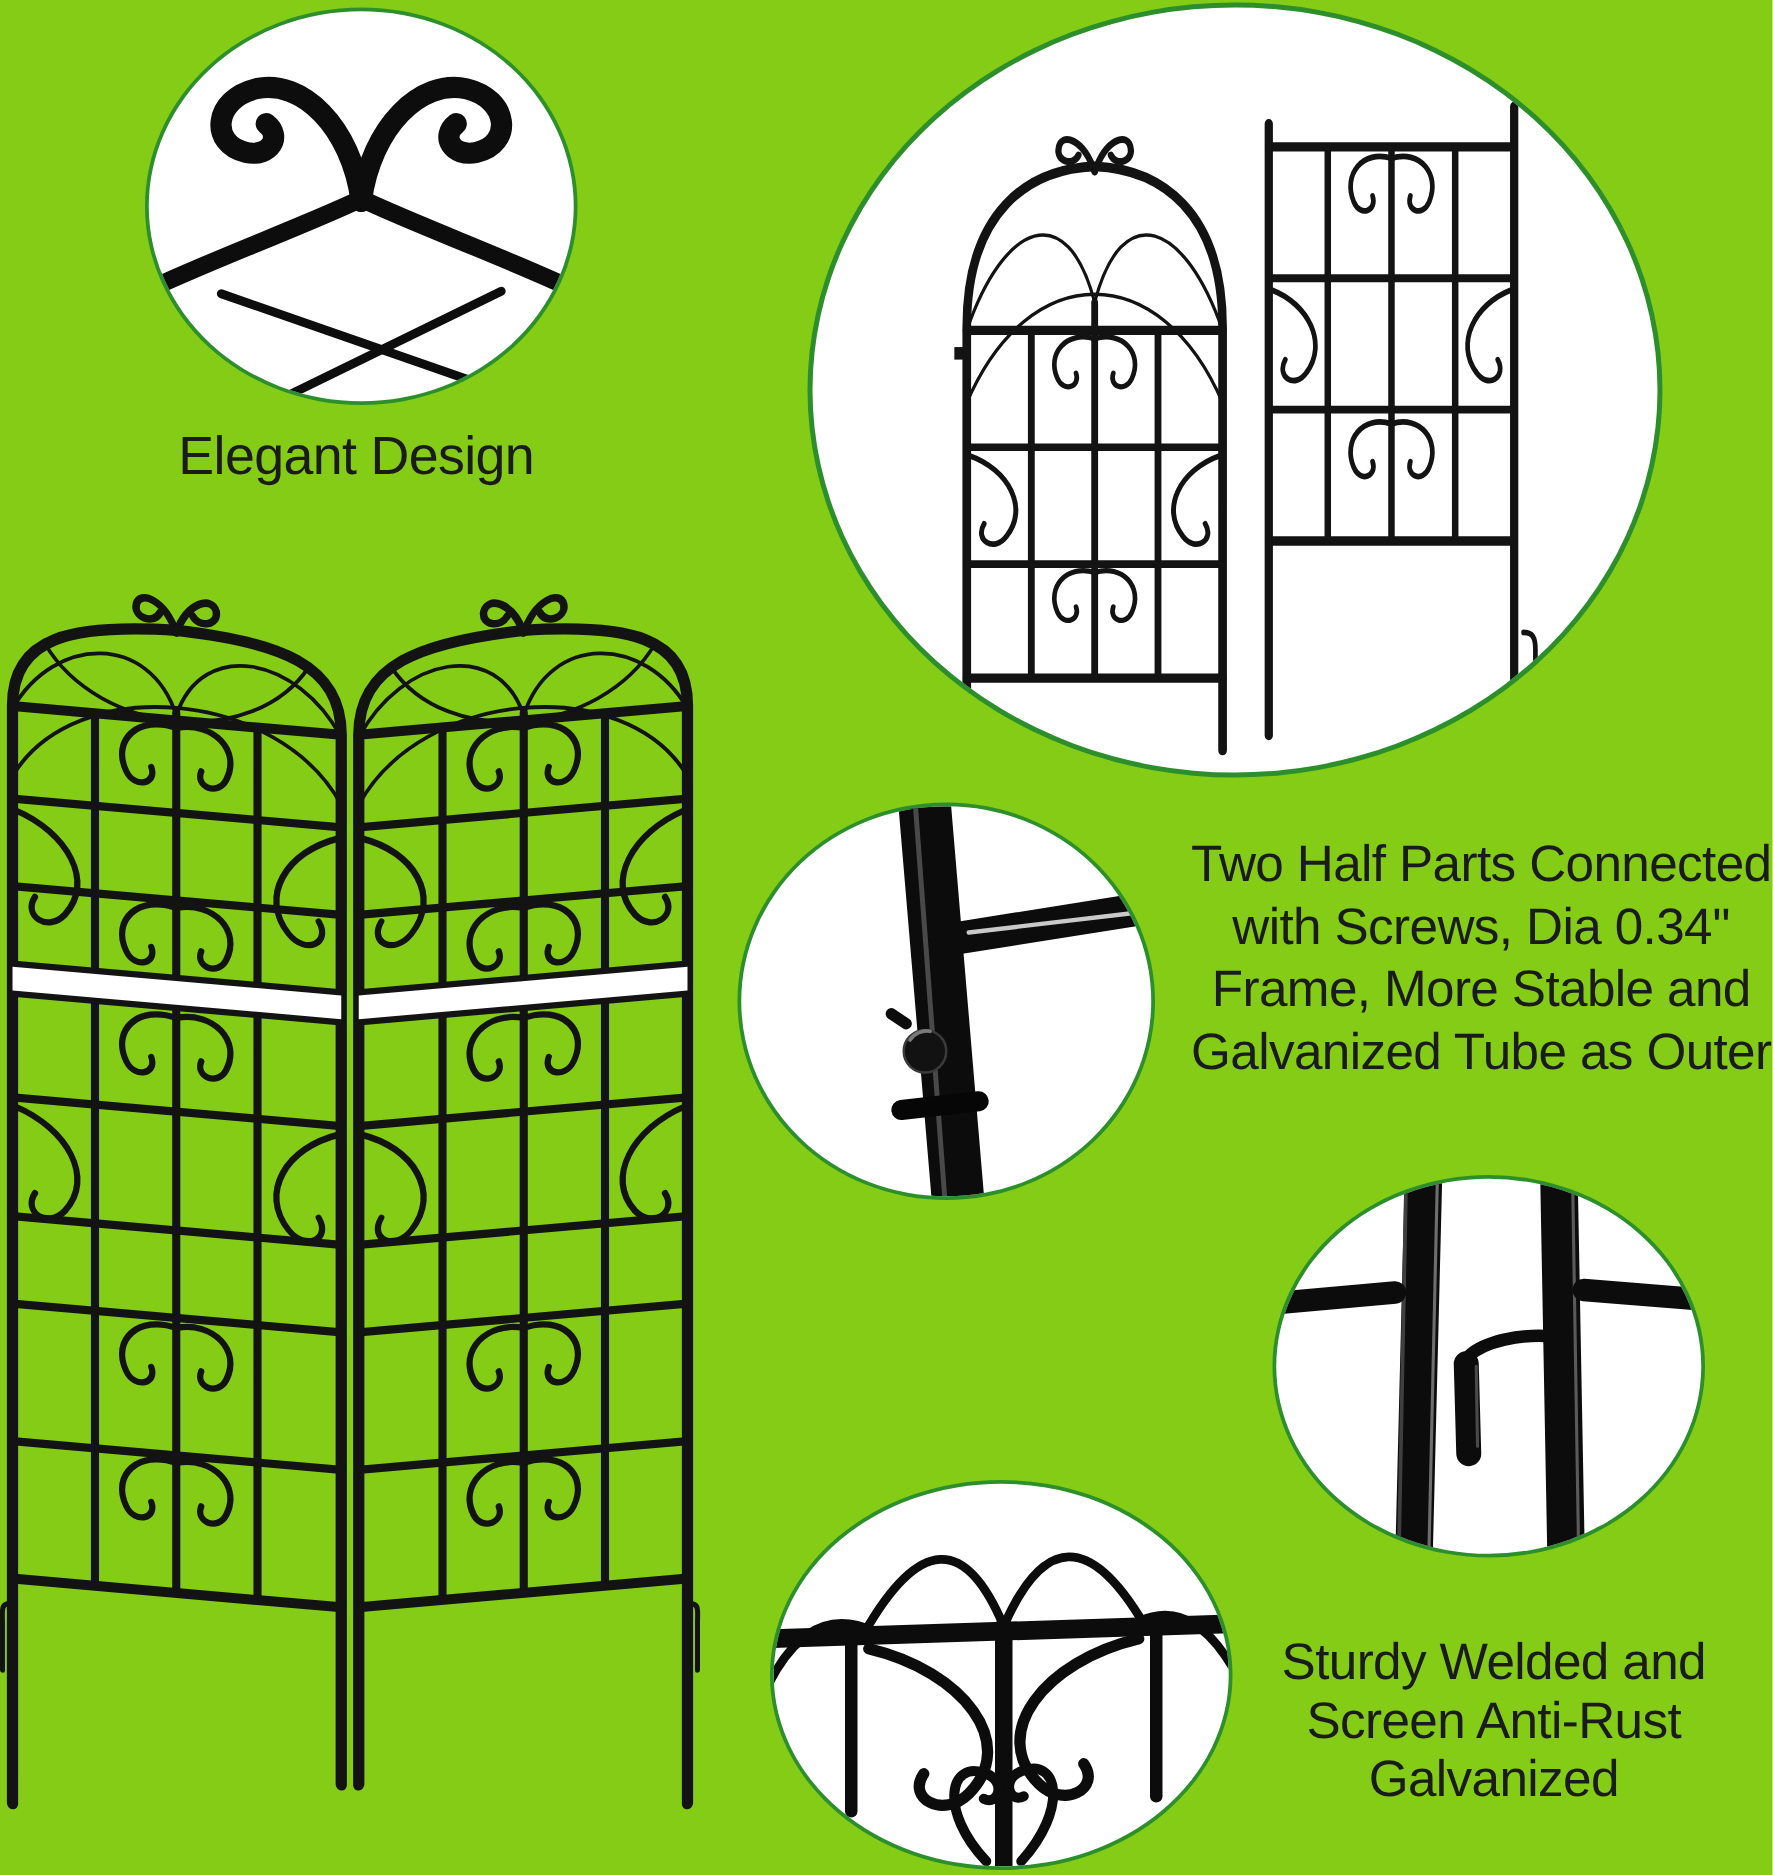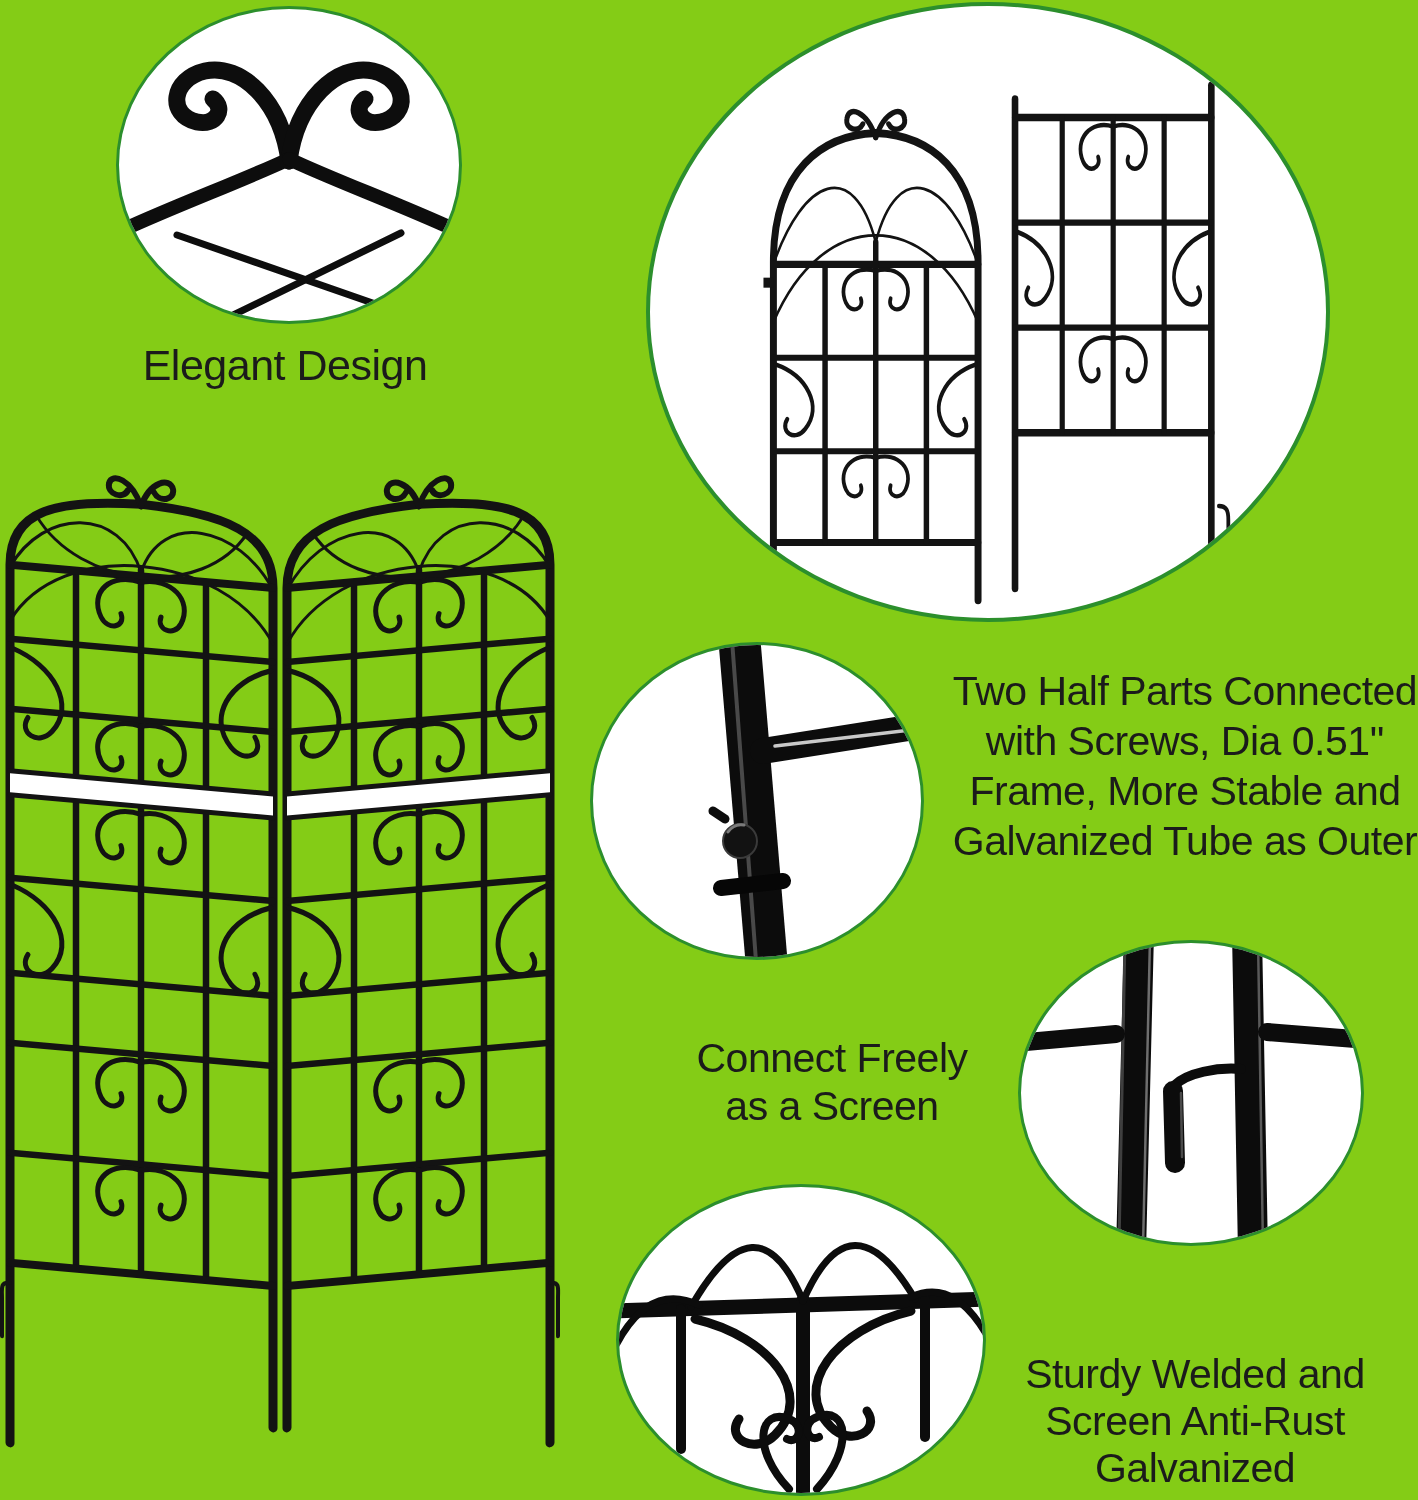--- a/index.html
+++ b/index.html
@@ -163,29 +163,25 @@
         <path d="M120,166 L132,174" stroke="#0c0c0c" stroke-width="9"></path>
         <circle cx="147" cy="196" r="17" fill="#121212" stroke="#3a3a3a" stroke-width="2"></circle>
         <path d="M135,187 A16,16 0 0 1 151,180" stroke="#7a7a7a" stroke-width="3"></path>
         <path d="M128,243 L190,236" stroke="#060606" stroke-width="16"></path>
       </g>
     </svg>
   </div>
 
   <div class="cap" style="left:952px;top:666px;width:466px;">
     <div>Two Half Parts Connected</div>
-    <div>with Screws, Dia 0.51''</div>
+    <div>with Screws, Dia 0.34''</div>
     <div>Frame, More Stable and</div>
     <div>Galvanized Tube as Outer</div>
   </div>
 
-  <div class="cap cap-2line" style="left:632px;top:1034px;width:400px;">
-    <div>Connect Freely</div>
-    <div>as a Screen</div>
-  </div>
 
   <div class="circle" style="left:1018px;top:940px;width:340px;height:300px;">
     <svg viewBox="0 0 340 300">
       <g fill="none" stroke-linecap="round">
         <path d="M118,-10 L110,310" stroke="#0c0c0c" stroke-width="30"></path>
         <path d="M129,-5 L122,305" stroke="#6e6e6e" stroke-width="2.5"></path>
         <path d="M104,-5 L98,305" stroke="#3f3f3f" stroke-width="3"></path>
         <path d="M226,-10 L232,310" stroke="#0c0c0c" stroke-width="30"></path>
         <path d="M237,-5 L242,305" stroke="#5a5a5a" stroke-width="2.5"></path>
         <path d="M-6,100 L95,91" stroke="#0c0c0c" stroke-width="18"></path>
@@ -209,19 +205,19 @@
         <path d="M-6,164 Q28,94 80,118" stroke-width="7"></path>
         <path d="M370,152 Q336,90 292,110" stroke-width="7"></path>
         <path d="M76,132 C152,150 196,208 156,248 C136,268 106,252 120,232" stroke-width="9"></path>
         <path d="M292,124 C216,142 172,200 212,240 C232,260 262,244 248,224" stroke-width="9"></path>
         <path d="M170,302 C132,262 140,220 170,232 C186,238 180,258 168,252" stroke-width="8"></path>
         <path d="M198,302 C236,260 228,218 198,230 C182,236 188,256 200,250" stroke-width="8"></path>
       </g>
     </svg>
   </div>
 
-  <div class="cap cap-3line" style="left:980px;top:1306px;width:430px;margin-top:45px;">
+  <div class="cap cap-3line" style="left:980px;top:1306px;width:430px;">
     <div>Sturdy Welded and</div>
     <div>Screen Anti-Rust</div>
     <div>Galvanized</div>
   </div>
 
 </div>
 
 </body></html>

